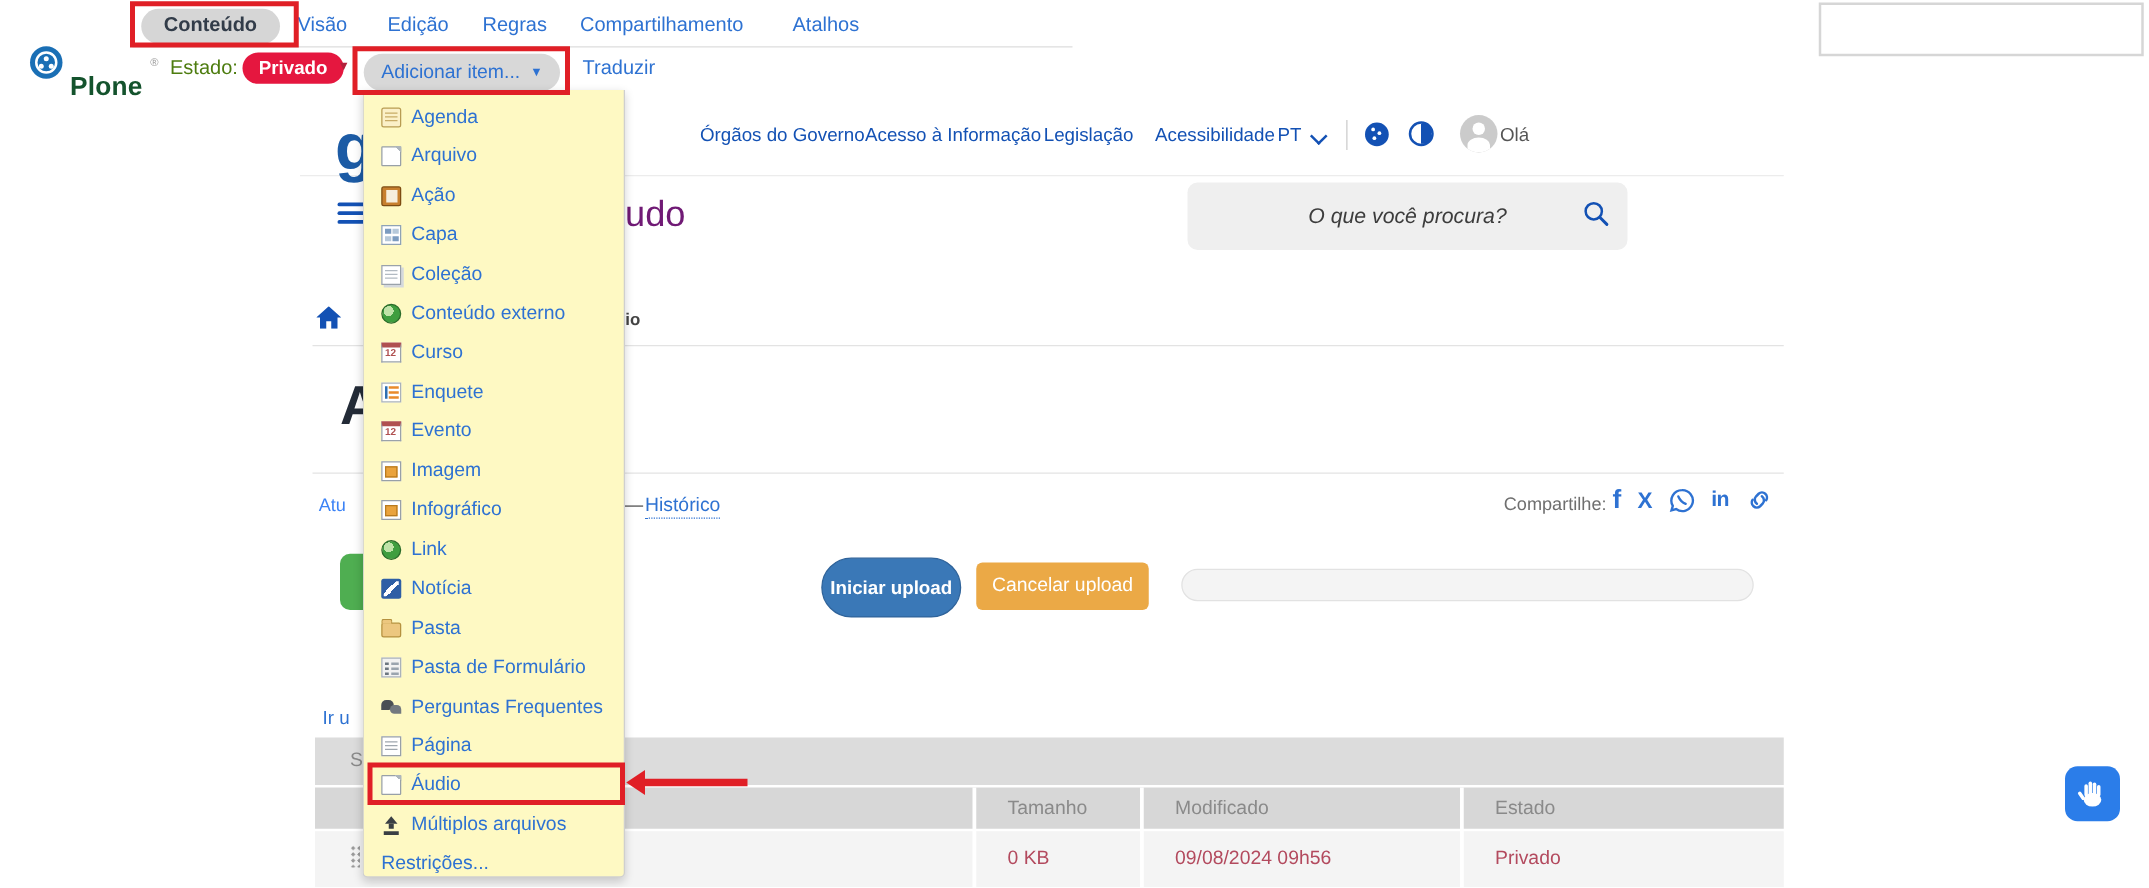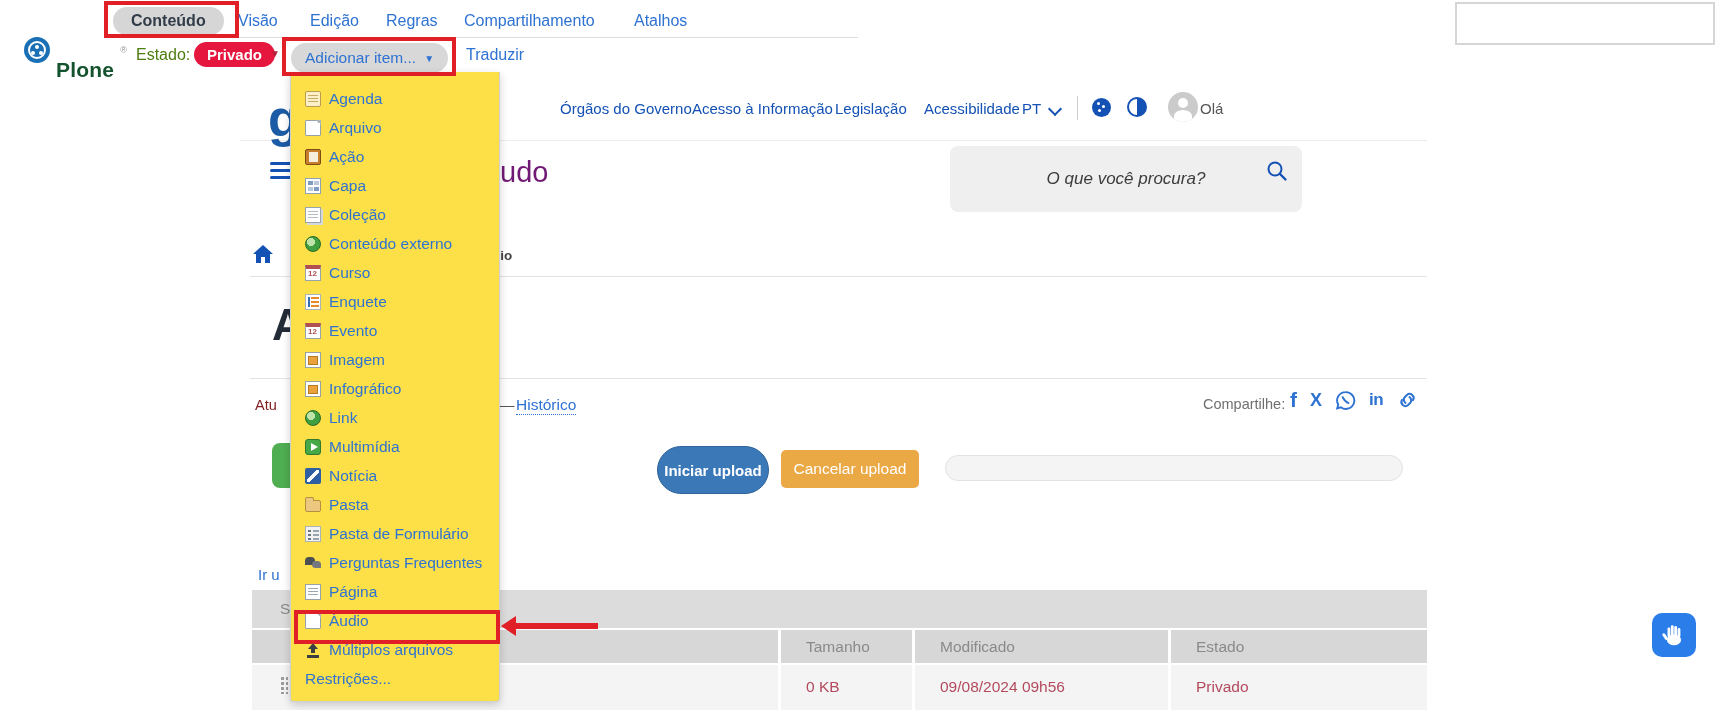--- a/index.html
+++ b/index.html
@@ -47,33 +47,33 @@
   .avatar { position:absolute; left:1168px; top:92px; width:30px; height:30px; border-radius:50%; background:#cbcbcb; overflow:hidden; }
   .avatar::before { content:""; position:absolute; left:10px; top:6px; width:10px; height:10px; background:#fff; border-radius:50%; }
   .avatar::after { content:""; position:absolute; left:6px; top:18px; width:18px; height:12px; background:#fff; border-radius:50% 50% 0 0; }
   .greeting { position:absolute; left:1200px; top:100px; font-size:15px; color:#555; }
   .hr-1 { position:absolute; left:240px; top:140px; width:1187px; height:1px; background:#ececec; }
 
   .hamburger { position:absolute; left:270px; top:162px; width:22px; z-index:1; }
   .hamburger i { display:block; height:3px; background:#1351b4; border-radius:2px; margin-bottom:4px; }
   .title-frag { position:absolute; left:500px; top:156px; font-size:29px; color:#701a75; z-index:1; }
 
-  .searchbox { position:absolute; left:950px; top:146px; width:352px; height:66px; background:#efefef; border-radius:8px; }
+  .searchbox { position:absolute; left:950px; top:146px; width:352px; height:54px; background:#efefef; border-radius:8px; }
   .searchbox input { position:absolute; inset:0; background:transparent; border:none; outline:none; width:100%;
       text-align:center; font-size:17px; font-family:"Liberation Sans",sans-serif; }
   .searchbox input::placeholder { font-style:italic; color:#3c3c3c; opacity:1; }
   .search-glass { position:absolute; right:14px; top:14px; cursor:pointer; }
 
   .home-icon { position:absolute; left:253px; top:245px; z-index:1; cursor:pointer; }
   .crumb-frag { position:absolute; left:492px; top:248px; font-size:13.5px; font-weight:700; color:#444; z-index:1; }
   .hr-2 { position:absolute; left:250px; top:276px; width:1177px; height:1px; background:#e3e3e3; }
 
   .page-title-frag { position:absolute; left:272px; top:300px; font-size:44px; font-weight:700; color:#232b37; z-index:1; }
   .hr-3 { position:absolute; left:250px; top:378px; width:1177px; height:1px; background:#e3e3e3; }
-  .updated-frag { position:absolute; left:255px; top:397px; font-size:14.5px; color:#7f1d1d; z-index:1; }
+  .updated-frag { position:absolute; left:255px; top:397px; font-size:14.5px; color:#3b82f6; z-index:1; }
   .hist-dash { position:absolute; left:499px; top:396px; font-size:15.5px; color:#555; }
   .hist-link { position:absolute; left:516px; top:396px; font-size:15.5px; color:#2e72d2; border-bottom:1px dotted #2e72d2; cursor:pointer; }
   .share-label { position:absolute; left:1203px; top:396px; font-size:14.5px; color:#6f6f6f; }
   .share-icons { position:absolute; left:1290px; top:388px; display:flex; align-items:center; gap:13px; }
   .si { color:#2e72d2; cursor:pointer; display:inline-flex; align-items:center; }
   .si-f { font-size:21px; font-weight:700; }
   .si-x { font-size:18px; font-weight:700; }
   .si-in { font-size:17px; font-weight:700; letter-spacing:-.5px; }
 
   .green-btn { position:absolute; left:272px; top:443px; width:30px; height:45px; background:#4fae51; border-radius:8px 0 0 8px; z-index:1; }
@@ -90,23 +90,23 @@
   .t-select-frag { position:absolute; left:280px; top:600px; font-size:15.5px; color:#8a8a8a; z-index:1; }
   .t-header { position:absolute; left:252px; top:630px; width:1175px; height:33px; background:#d7d7d7; }
   .t-row { position:absolute; left:252px; top:665px; width:1175px; height:45px; background:#f4f4f4; }
   .t-sep { position:absolute; top:630px; width:3px; height:80px; background:#fff; z-index:2; }
   .t-h { position:absolute; font-size:15.5px; color:#8a8a8a; top:638px; z-index:1; }
   .t-v { position:absolute; font-size:15.5px; color:#b34a5e; top:678px; z-index:1; }
   .drag-dots { position:absolute; left:280px; top:676px; width:8px; height:18px; z-index:1;
       background:radial-gradient(circle 1.5px, #9a9a9a 1.4px, transparent 1.6px) 0 0/5px 5px; }
 
   
-  .dropdown { position:absolute; left:290px; top:72px; width:210px; height:630px; background:#fde047;
+  .dropdown { position:absolute; left:290px; top:72px; width:210px; height:630px; background:#fef9c3;
       border:1px solid #cfcfcf; border-top:none; border-radius:0 0 4px 4px; box-shadow:0 3px 8px rgba(0,0,0,.18);
-      z-index:40; padding-top:12px; display:flex; flex-direction:column; }
+      z-index:40; padding-top:12px; display:flex; flex-direction:column;gap:12px; }
   .menu-item { height:29px; display:flex; align-items:center; gap:8px; padding-left:14px; font-size:15.5px;
       color:#2e72d2; cursor:pointer; white-space:nowrap; text-decoration:none; }
 
   .mi { width:16px; height:16px; position:relative; display:inline-block; flex:none; }
   .ic-note { background:#fbf0c8; border:1px solid #b89c52; border-radius:2px; }
   .ic-note::after { content:""; position:absolute; left:2px; right:2px; top:3px; height:1px; background:#c8ab66; box-shadow:0 3px 0 #c8ab66, 0 6px 0 #c8ab66; }
   .ic-page { background:#fff; border:1px solid #98a0a8; border-radius:1px; }
   .ic-page::after { content:""; position:absolute; top:-1px; right:-1px; width:5px; height:5px; background:linear-gradient(225deg,#aeb6bd 50%,transparent 50%); }
   .ic-page-lines { background:#fff; border:1px solid #98a0a8; }
   .ic-page-lines::after { content:""; position:absolute; left:2px; right:2px; top:3px; height:1px; background:#9fa7af; box-shadow:0 3px 0 #9fa7af, 0 6px 0 #9fa7af; }
@@ -312,24 +312,20 @@
       </a>
     <a class="menu-item">
         <span class="mi ic-image"></span>
         <span>Infográfico</span>
       </a>
     <a class="menu-item">
         <span class="mi ic-globe"></span>
         <span>Link</span>
       </a>
     <a class="menu-item">
-        <span class="mi ic-play"></span>
-        <span>Multimídia</span>
-      </a>
-    <a class="menu-item">
         <span class="mi ic-news"></span>
         <span>Notícia</span>
       </a>
     <a class="menu-item">
         <span class="mi ic-folder"></span>
         <span>Pasta</span>
       </a>
     <a class="menu-item">
         <span class="mi ic-form"></span>
         <span>Pasta de Formulário</span>

